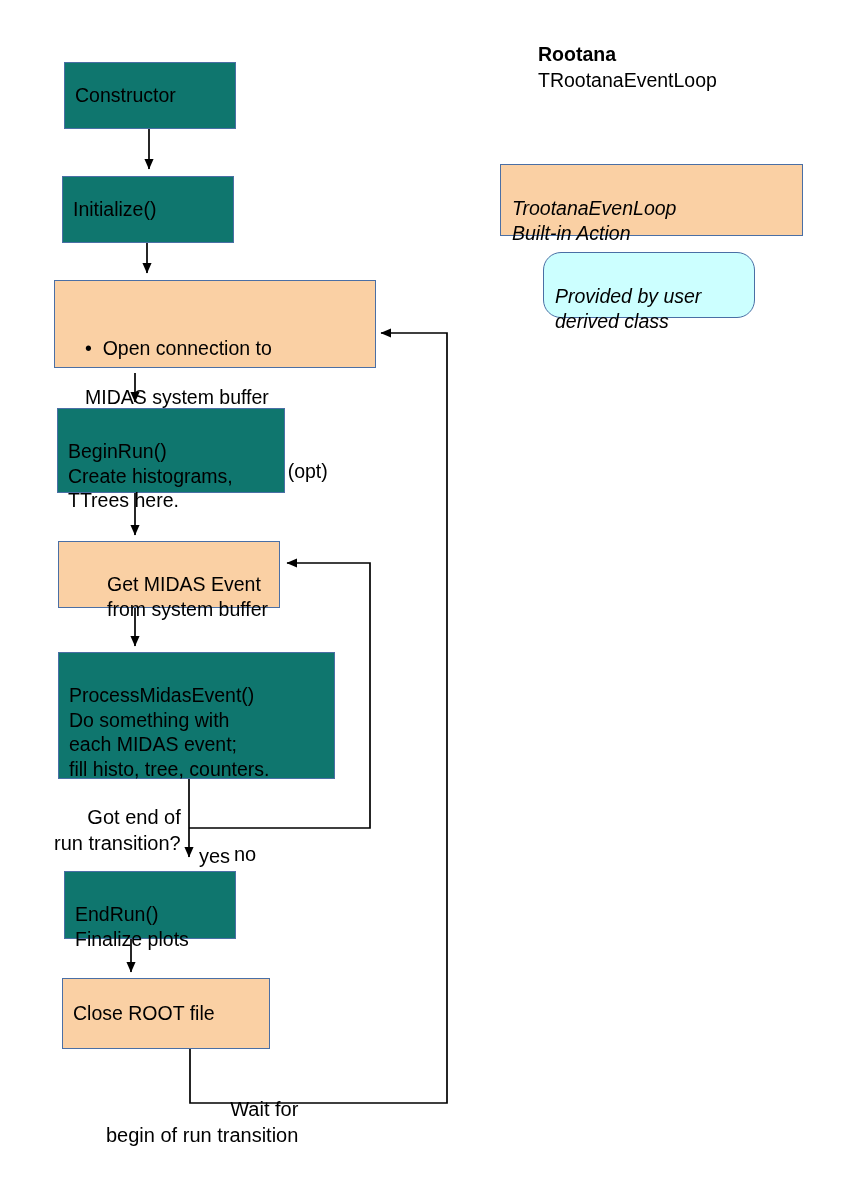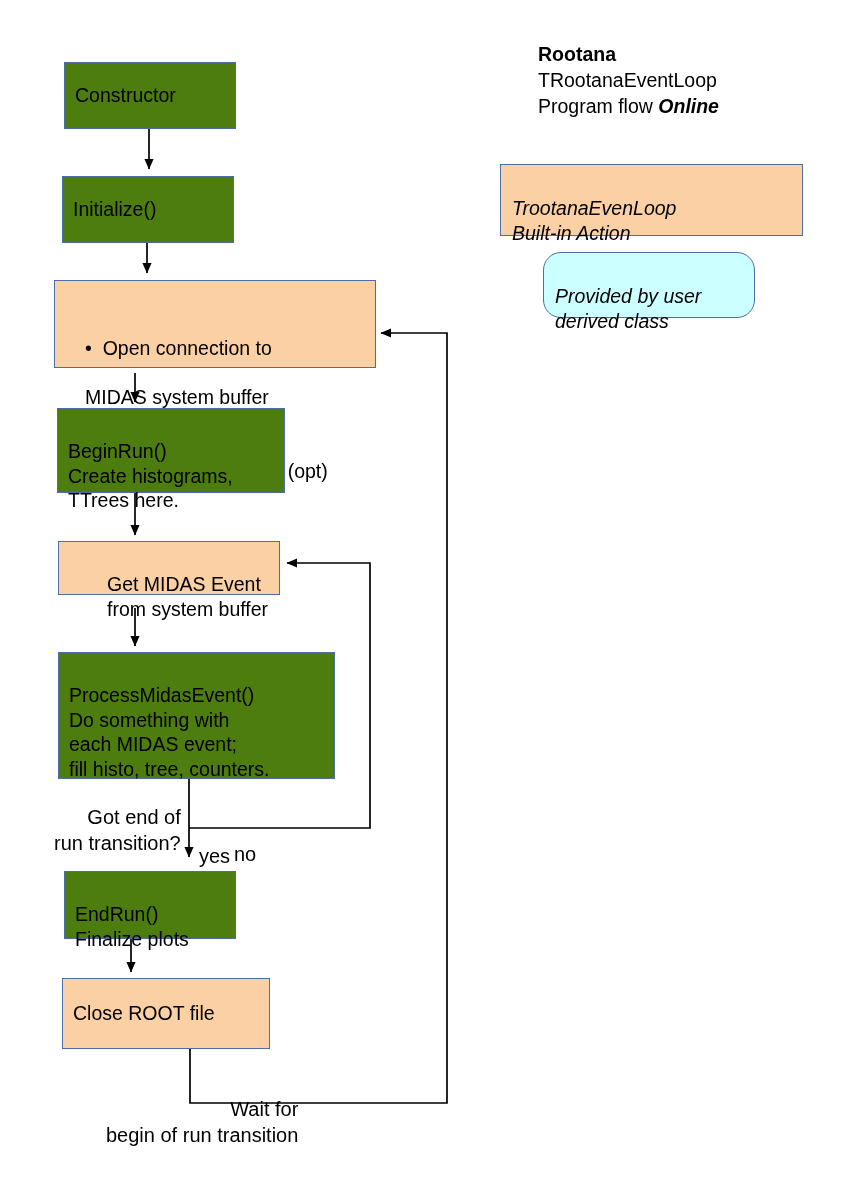--- a/index.html
+++ b/index.html
@@ -26,21 +26,21 @@
   .node {
     position: absolute;
     box-sizing: border-box;
     border: 1.5px solid #4a6fa5;
     font-size: 19.5px;
     line-height: 1.27;
     color: #000000;
     padding: 5px 8px 5px 10px;
     white-space: pre-line;
   }
-  .node.cyan { background: #4d7c0f; }
+  .node.cyan { background: #0f766e; }
   .node.orange { background: #fad0a4; }
   .node.bullets {
     padding-left: 8px;
   }
   .bullet-line {
     display: block;
     padding-left: 22px;
     text-indent: -16px;
   }
   .bullet-line.cont {
@@ -125,21 +125,21 @@
       <span>•&nbsp;&nbsp;</span><span>Create ROOT output (opt)</span>
     </span>
   </div>
 
   <div class="node cyan" style="left:57px; top:408px; width:228px; height:85px;">
     <span>BeginRun()
 Create histograms,
 TTrees here.</span>
   </div>
 
-  <div class="node orange" style="left:58px; top:541px; width:222px; height:54px;padding-left:48px;">
+  <div class="node orange" style="left:58px; top:541px; width:222px; height:67px;padding-left:48px;">
     <span>Get MIDAS Event
 from system buffer</span>
   </div>
 
   <div class="node cyan" style="left:58px; top:652px; width:277px; height:127px;">
     <span>ProcessMidasEvent()
 Do something with
 each MIDAS event;
 fill histo, tree, counters.</span>
   </div>
@@ -159,23 +159,20 @@
   <div class="plain-label" style="left:234px; top:805px;margin-top:36px;">no</div>
 
   <div class="plain-label" style="left:199px; top:843px;">yes</div>
 
   <div class="plain-label" style="left:86px; top:1096px;margin-left:20px;">Wait for
 begin of run transition</div>
 
   <div class="legend-title" style="left:538px; top:42px;">
     <div class="b">Rootana</div>
     <div>TRootanaEventLoop</div>
-    <div>
-      <span>Program flow </span><span class="bi">Online</span>
-    </div>
   </div>
 
   <div class="legend-box orange" style="left:500px; top:164px; width:303px; height:72px;">
     <span>TrootanaEvenLoop
 Built-in Action</span>
   </div>
 
   <div class="legend-box cyan" style="left:543px; top:252px; width:212px; height:66px;">
     <span>Provided by user
 derived class</span>

